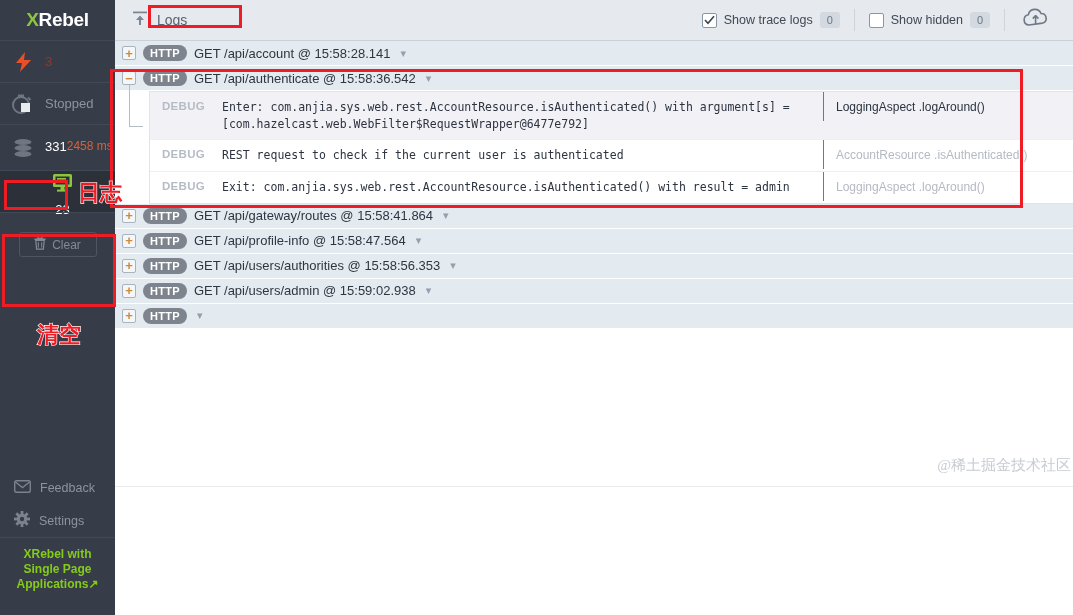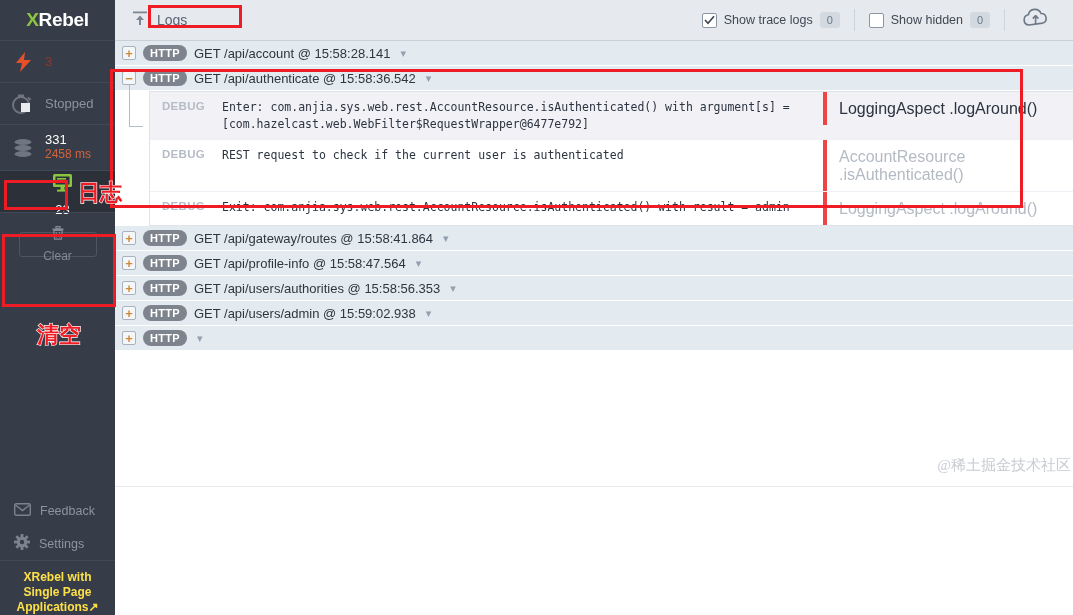--- a/index.html
+++ b/index.html
@@ -29,21 +29,21 @@
 
   .stat-row {
     height: 42px;
     display: flex; align-items: center;
     padding-left: 10px;
     border-top: 1px solid #424956;
     gap: 9px;
   }
   .stat-row.tall { height: 46px; }
   .stat-icon { width: 26px; display: flex; align-items: center; justify-content: center; }
-  .stat-text { display: flex; flex-direction: column; line-height: 1.15; }
+  .stat-text { display: flex; line-height: 1.15; }
   .stat-num { color: #ffffff; font-size: 13px; }
   .stat-sub { color: #d4623c; font-size: 12px; }
   .stat-label { color: #8d949e; font-size: 13px; }
   .bolt-count { color: #8a3b33; font-size: 13px; }
 
   .stat-row.selected {
     background: #2b3039;
     flex-direction: column;
   }
   .stat-row.selected .stat-num { color: #ffffff; font-size: 13px; }
@@ -51,35 +51,34 @@
   .clear-zone {
     height: 64px; display: flex; align-items: center; justify-content: center;
     border-top: 1px solid #424956;
   }
   .clear-btn {
     width: 78px; height: 25px;
     border: 1px solid #4e5663; border-radius: 3px;
     display: flex; align-items: center; justify-content: center; gap: 6px;
     color: #848b95; font-size: 12px;
     background: transparent;
-    flex-direction: column;
   }
 
   .sidebar-spacer { flex: 1 1 auto; }
 
   .side-link {
     height: 33px; display: flex; align-items: center; gap: 9px;
     padding-left: 14px;
     color: #8d949e; font-size: 12.5px;
   }
   .promo {
     border-top: 1px solid #424956;
-    padding: 9px 6px 0 6px;
+    padding: 9px 6px 23px 6px;
     text-align: center;
-    color: #fde047; font-size: 12px; line-height: 1.25;
+    color: #84cc16; font-size: 12px; line-height: 1.25;
     font-weight: bold;
   }
 
   
   .main { flex: 1 1 auto; height: 487px; display: flex; flex-direction: column; background:#fff; position: relative; }
 
   .topbar {
     height: 41px; background: #e6eaee;
     border-bottom: 1px solid #c9d0d8;
     display: flex; align-items: center;
@@ -148,22 +147,22 @@
   }
   .debug-msg {
     flex: 1 1 auto;
     font-family: "DejaVu Sans Mono", monospace;
     font-size: 11.5px; color: #2c3440;
     padding: 7px 8px 7px 0; line-height: 1.45;
     white-space: pre-wrap; word-break: break-word;
   }
   .debug-src {
     flex: 0 0 250px;
-    border-left: 4px solid #ef4444;
-    font-size: 16px; color: #b4bac3;
+    border-left: 1px solid #ef4444;
+    font-size: 12px; color: #b4bac3;
     padding: 8px 20px 7px 12px;
   }
   .debug-row.hl .debug-src { color: #2c3440; }
 
   
   .ann {
     position: absolute; border: 3px solid #ee1c25; pointer-events: none; z-index: 20;
   }
   .ann-text {
     position: absolute; z-index: 21;

